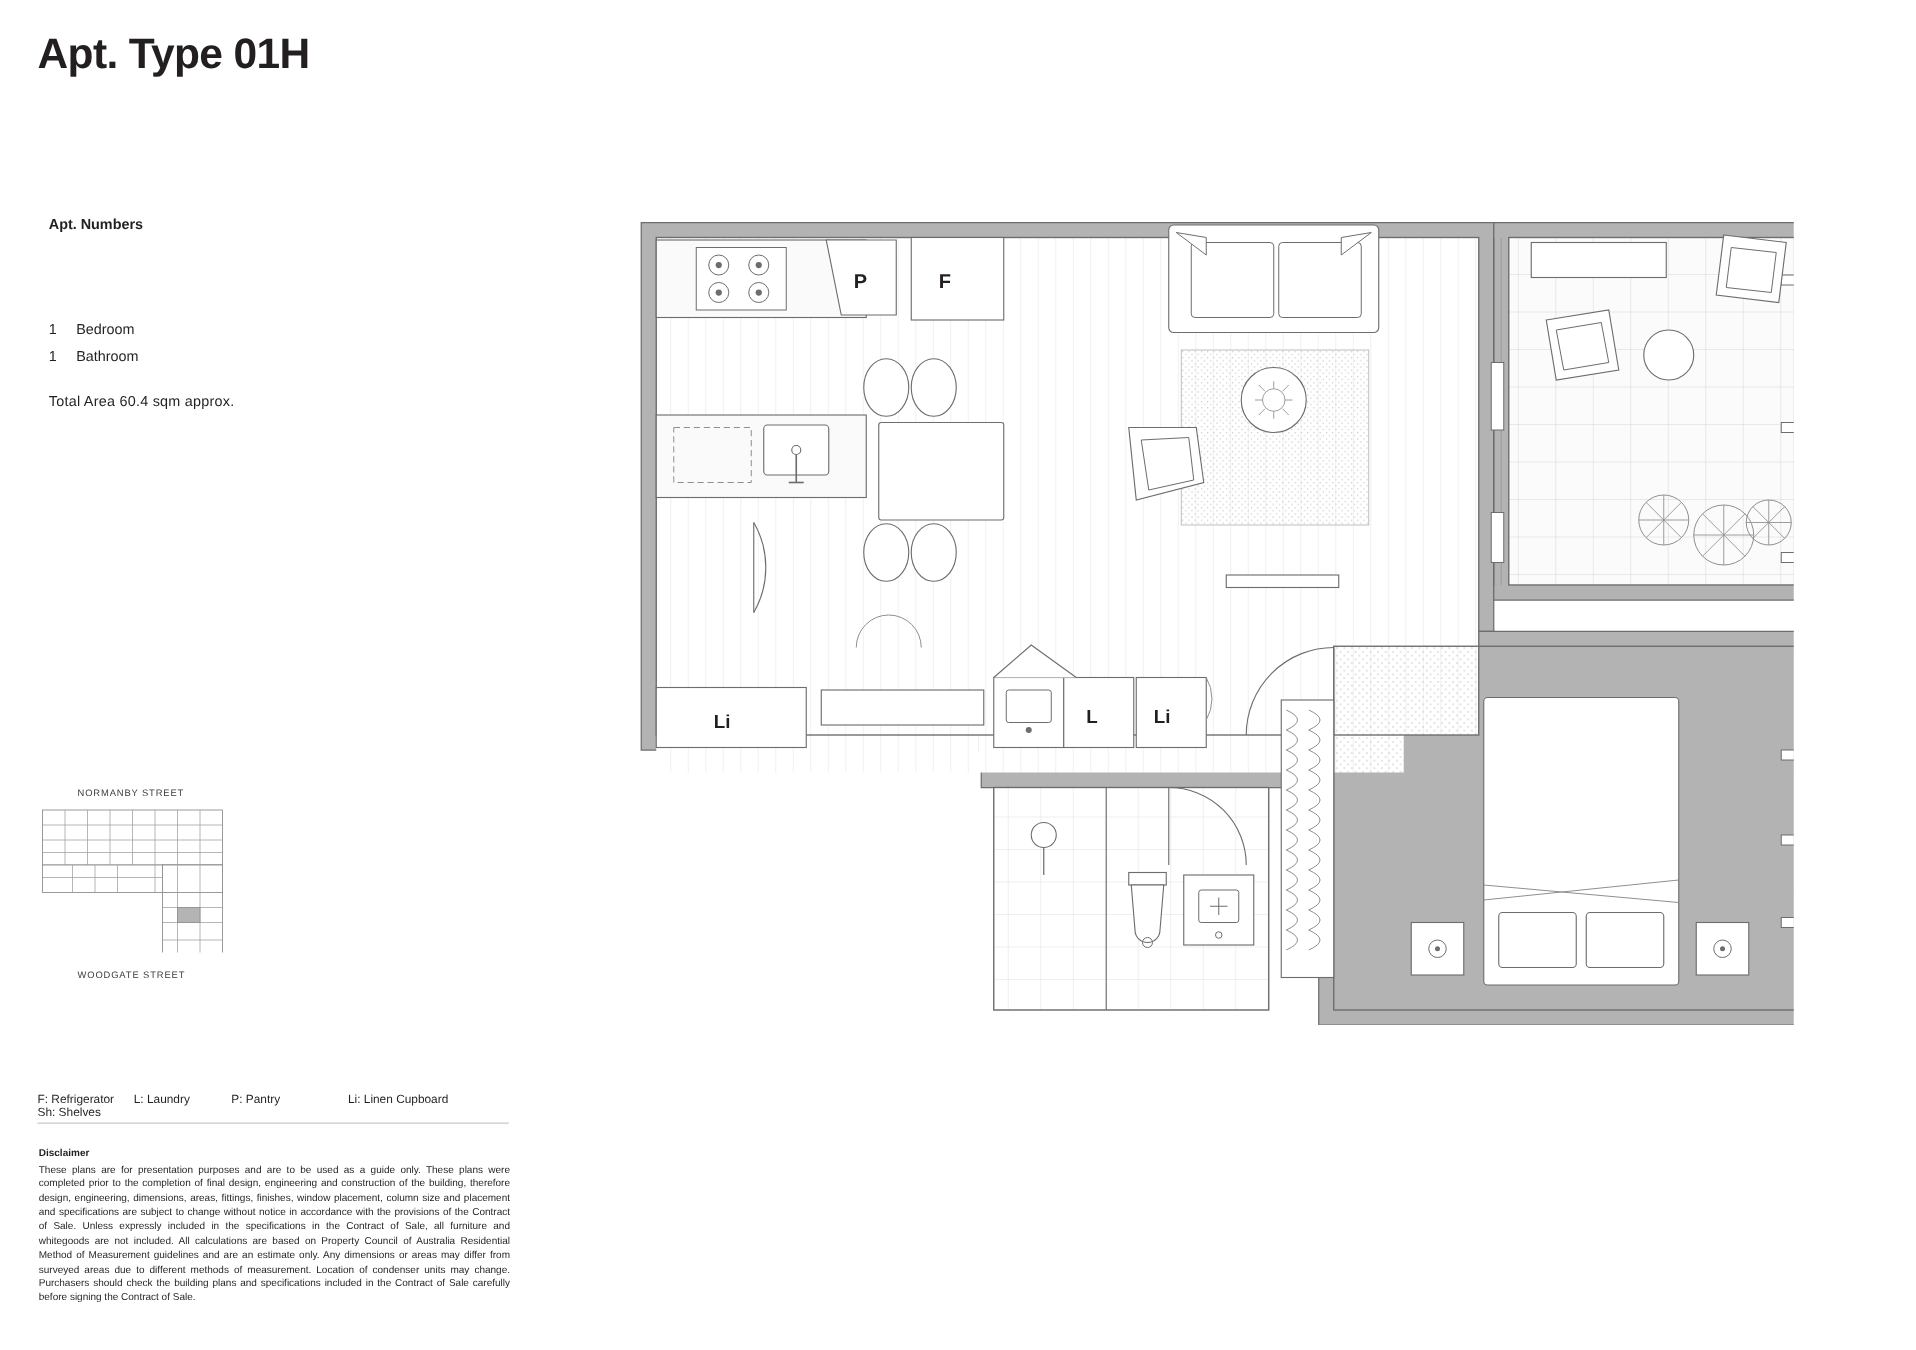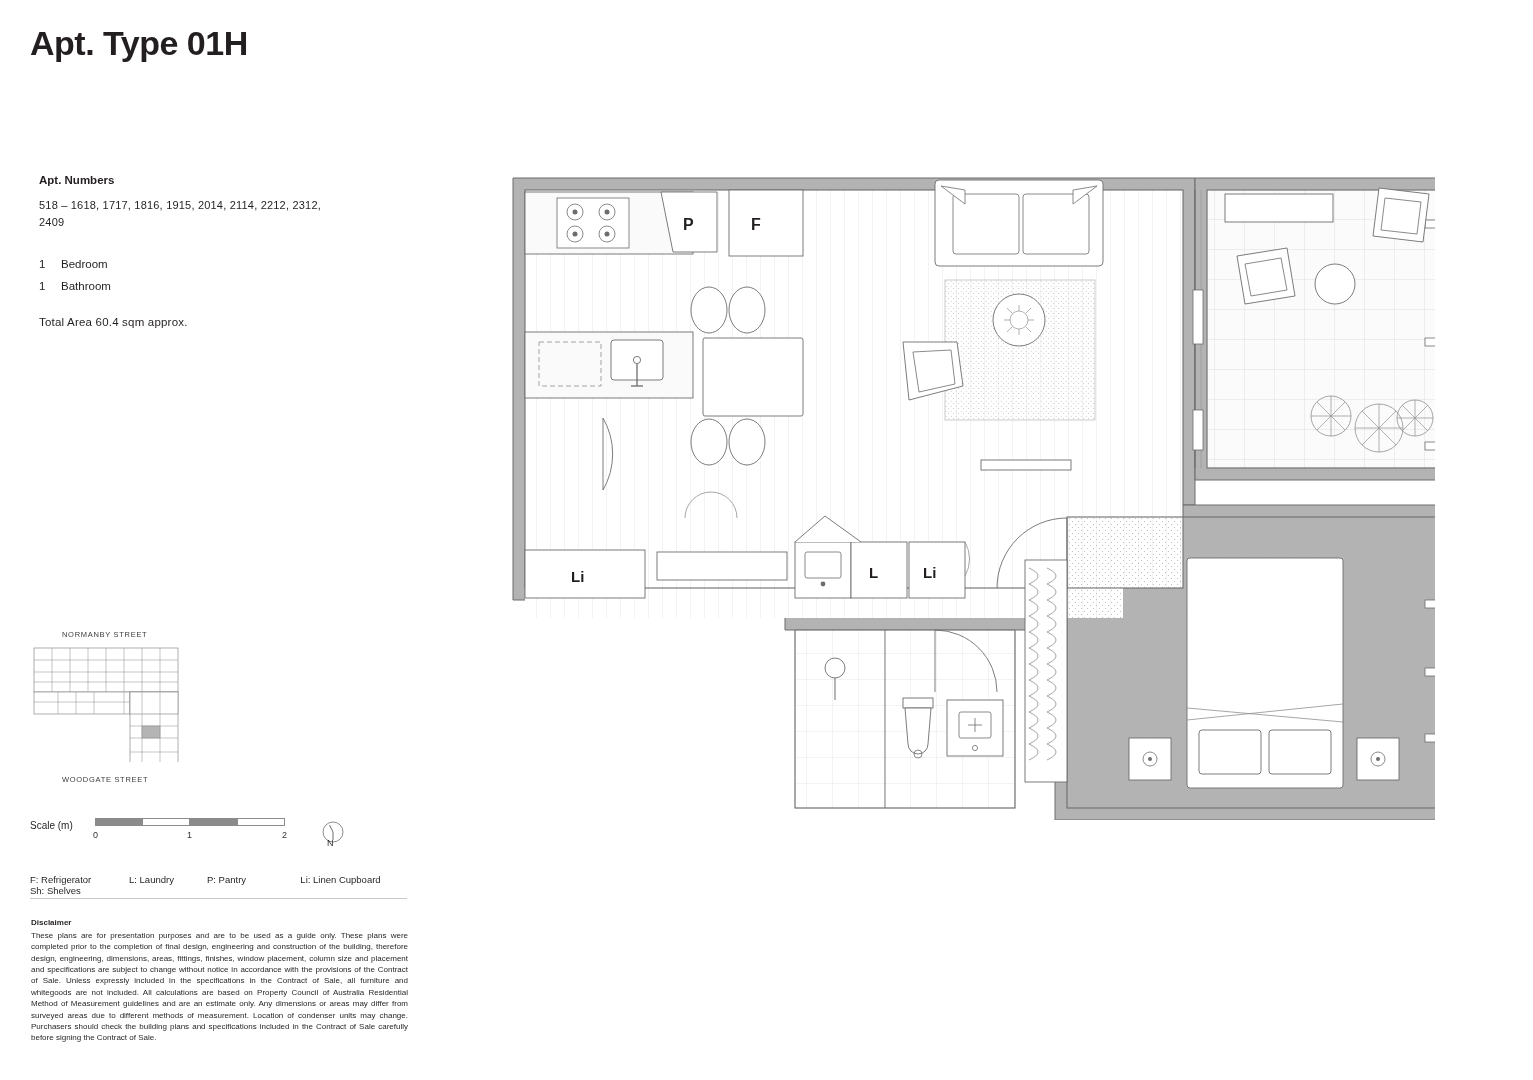--- a/index.html
+++ b/index.html
@@ -147,21 +147,21 @@
   
   .legend {
     position: absolute;
     left: 30px;
     top: 874px;
     width: 400px;
     font-size: 9.5px;
     color: #231f20;
   }
   .legend span { display: inline-block; }
-  .legend .lg1 { width: 99px; }
+  .legend .lg1 { width: 77px; }
   .legend .lg2 { width: 78px; }
   .legend .lg3 { width: 72px; }
   .legend .lg4 { width: 123px; text-align: center; }
 
   .rule {
     position: absolute;
     left: 30px;
     top: 898px;
     width: 377px;
     border-top: 1px solid #c9c9c9;
@@ -197,21 +197,20 @@
   .plan svg { display: block; }
 </style>
 </head>
 <body>
 
 <div class="page">
 
   <div class="title">Apt. Type 01H</div>
 
   <div class="apt-numbers-heading">Apt. Numbers</div>
-  <div class="apt-numbers">518 – 1618, 1717, 1816, 1915, 2014, 2114, 2212, 2312, 2409</div>
 
   <div class="rooms">
     <div>
       <span class="cnt">1</span><span>Bedroom</span>
     </div>
     <div>
       <span class="cnt">1</span><span>Bathroom</span>
     </div>
   </div>
 
@@ -243,40 +242,20 @@
         <line x1="100" y1="96" x2="148" y2="96"></line>
         <line x1="100" y1="110" x2="148" y2="110"></line>
         <line x1="28" y1="50" x2="28" y2="72"></line>
         <line x1="46" y1="50" x2="46" y2="72"></line>
         <line x1="64" y1="50" x2="64" y2="72"></line>
       </g>
       <rect x="112" y="84" width="18" height="12" fill="#b4b4b4" stroke="#8c8c8c" stroke-width="0.6"></rect>
     </svg>
   </div>
 
-  <div class="scale-wrap">
-    <div class="scale-label">Scale (m)</div>
-    <div class="scale-bar">
-      <div class="sb-seg sb-dark" style="left:0px;   width:47px;"></div>
-      <div class="sb-seg sb-light" style="left:47px;  width:48px;"></div>
-      <div class="sb-seg sb-dark" style="left:95px;  width:47px;"></div>
-      <div class="sb-seg sb-light" style="left:142px; width:48px;"></div>
-    </div>
-    <div class="scale-ticks">
-      <span style="left:-2px;">0</span>
-      <span style="left:92px;">1</span>
-      <span style="left:187px;">2</span>
-    </div>
-    <svg class="north" viewBox="0 0 26 26">
-      <circle cx="13" cy="13" r="10" fill="none" stroke="#8c8c8c" stroke-width="1"></circle>
-      <line x1="13" y1="13" x2="9.5" y2="6" stroke="#6d6d6d" stroke-width="1"></line>
-      <line x1="13" y1="13" x2="13" y2="21" stroke="#6d6d6d" stroke-width="1"></line>
-    </svg>
-    <div class="north-label">N</div>
-  </div>
 
   <div class="legend">
     <span class="lg1">F: Refrigerator</span><span class="lg2">L: Laundry</span><span class="lg3">P: Pantry</span><span class="lg4">Li: Linen Cupboard</span><span>Sh: Shelves</span>
   </div>
   <div class="rule"></div>
 
   <div class="disclaimer-title">Disclaimer</div>
   <div class="disclaimer-body">These plans are for presentation purposes and are to be used as a guide only. These plans were completed prior to the completion of final design, engineering and construction of the building, therefore design, engineering, dimensions, areas, fittings, finishes, window placement, column size and placement and specifications are subject to change without notice in accordance with the provisions of the Contract of Sale. Unless expressly included in the specifications in the Contract of Sale, all furniture and whitegoods are not included. All calculations are based on Property Council of Australia Residential Method of Measurement guidelines and are an estimate only. Any dimensions or areas may differ from surveyed areas due to different methods of measurement. Location of condenser units may change. Purchasers should check the building plans and specifications included in the Contract of Sale carefully before signing the Contract of Sale.</div>
 
   <div class="plan">

